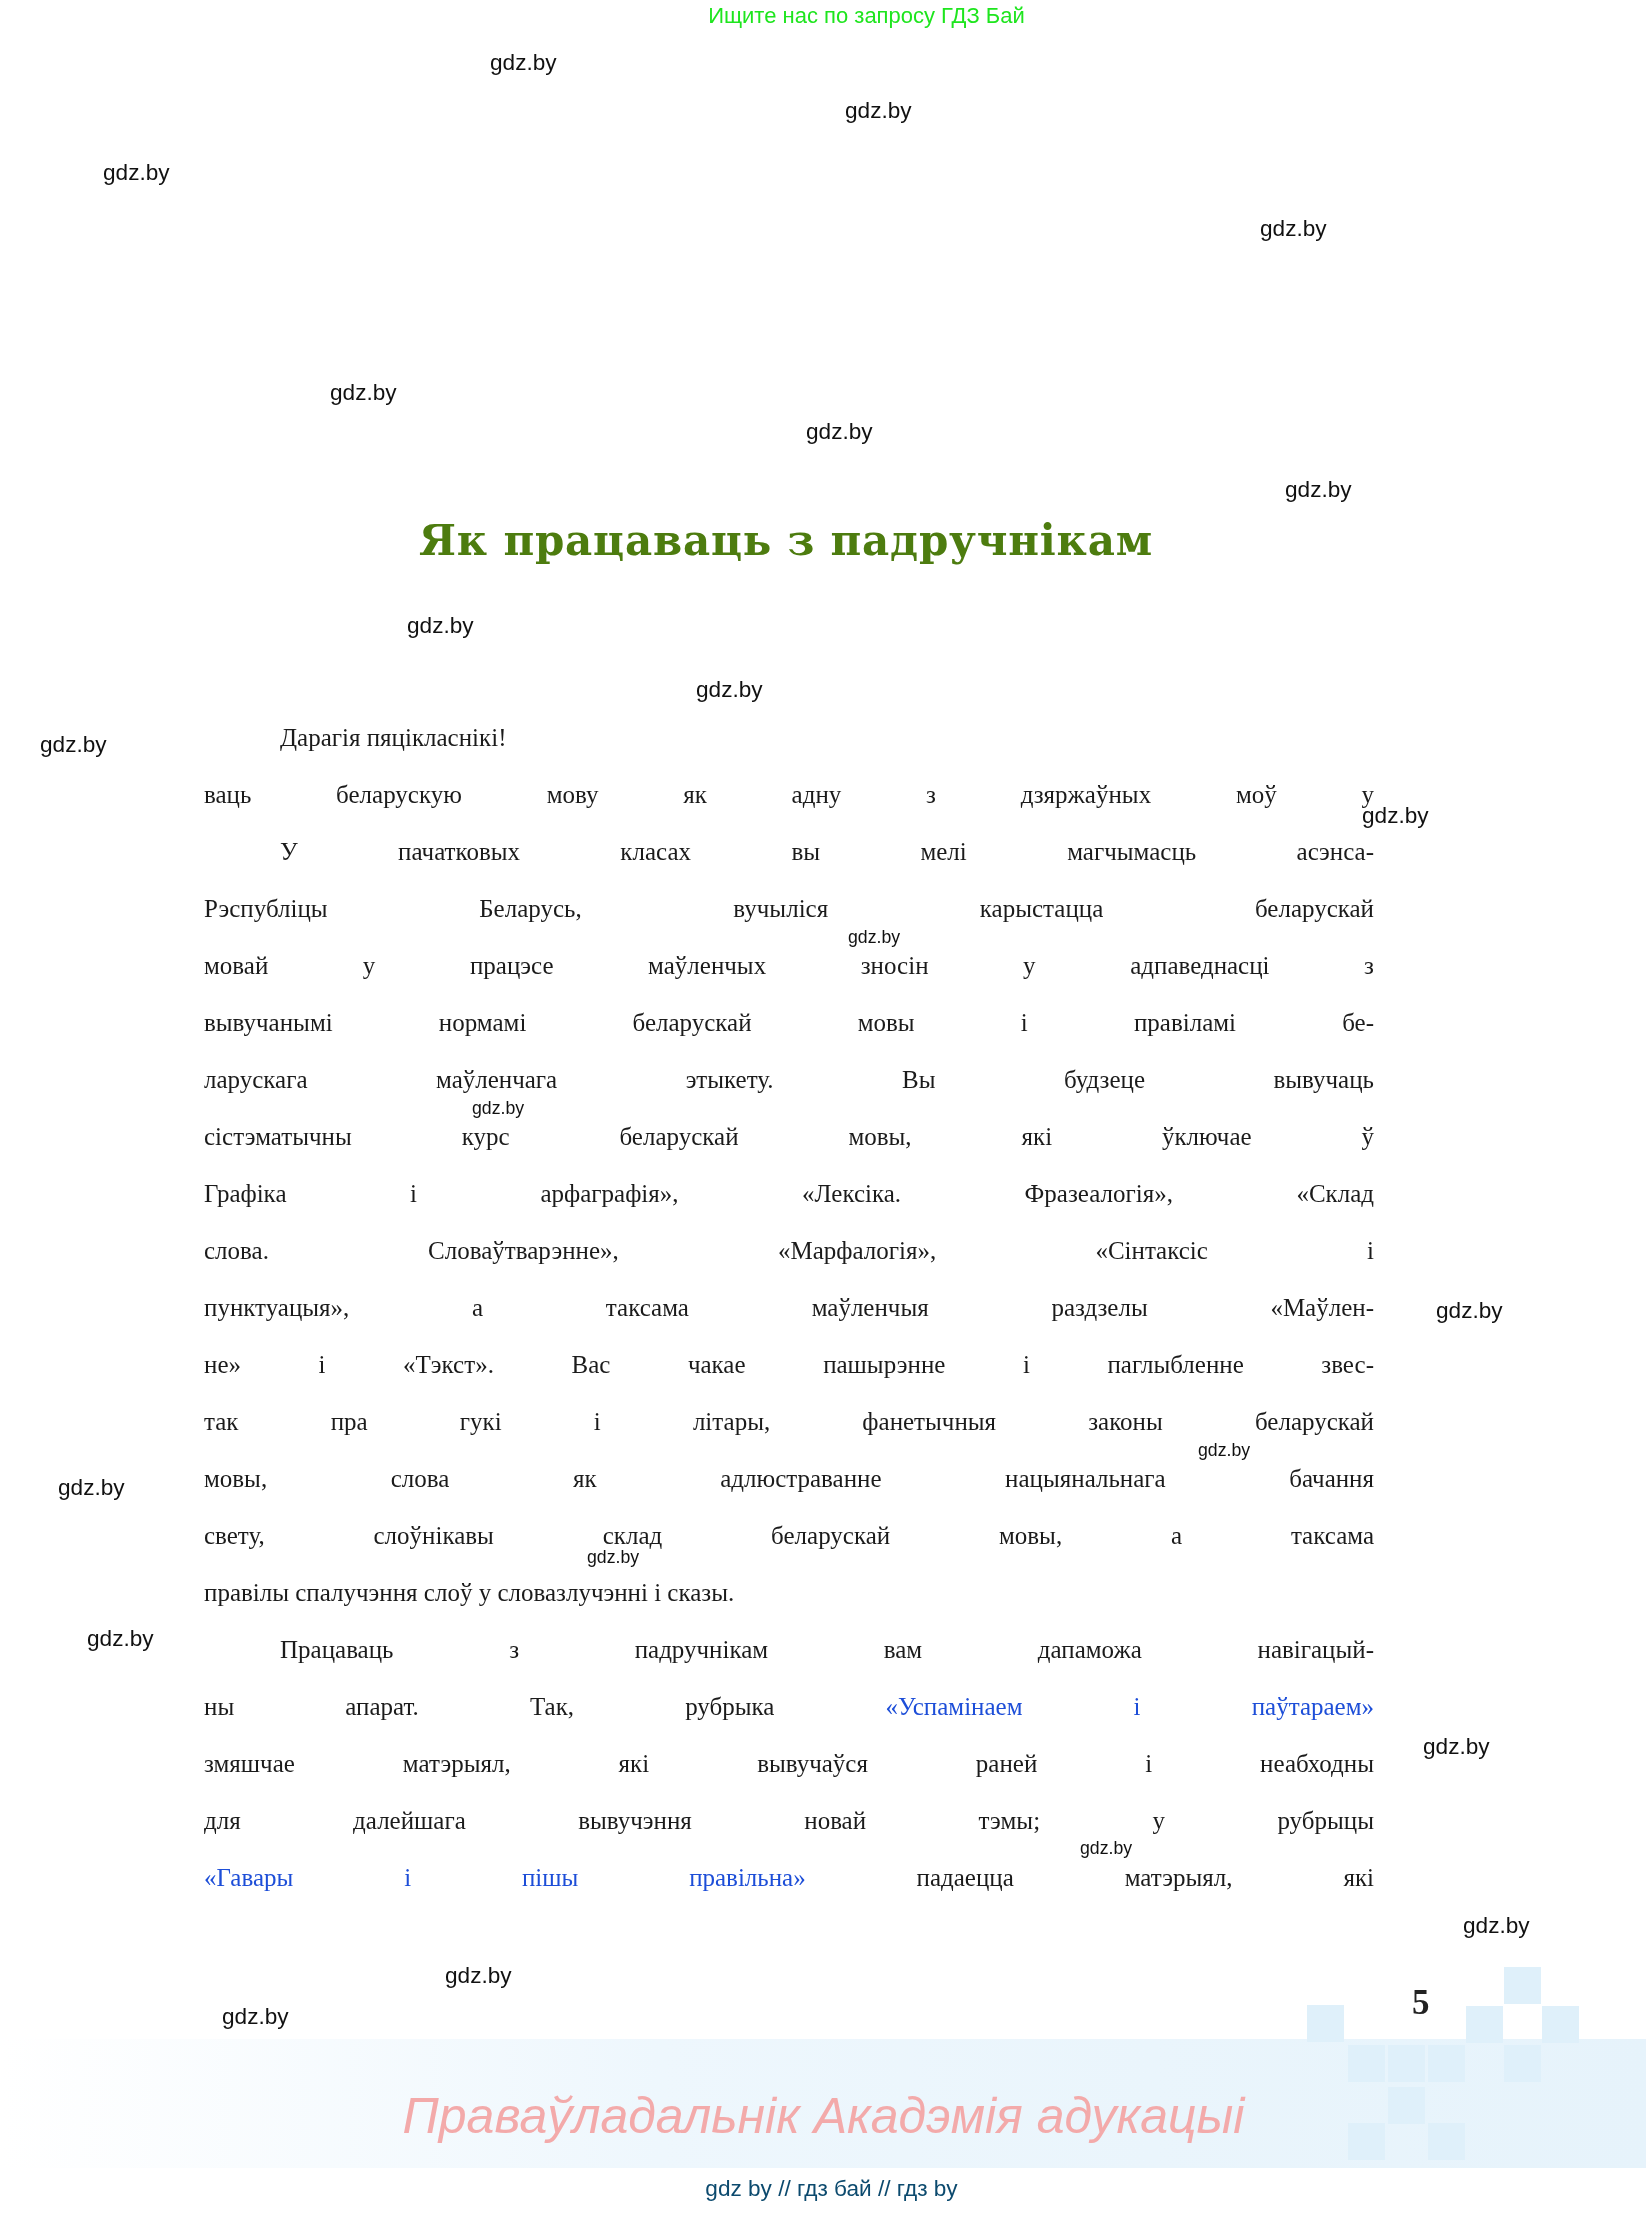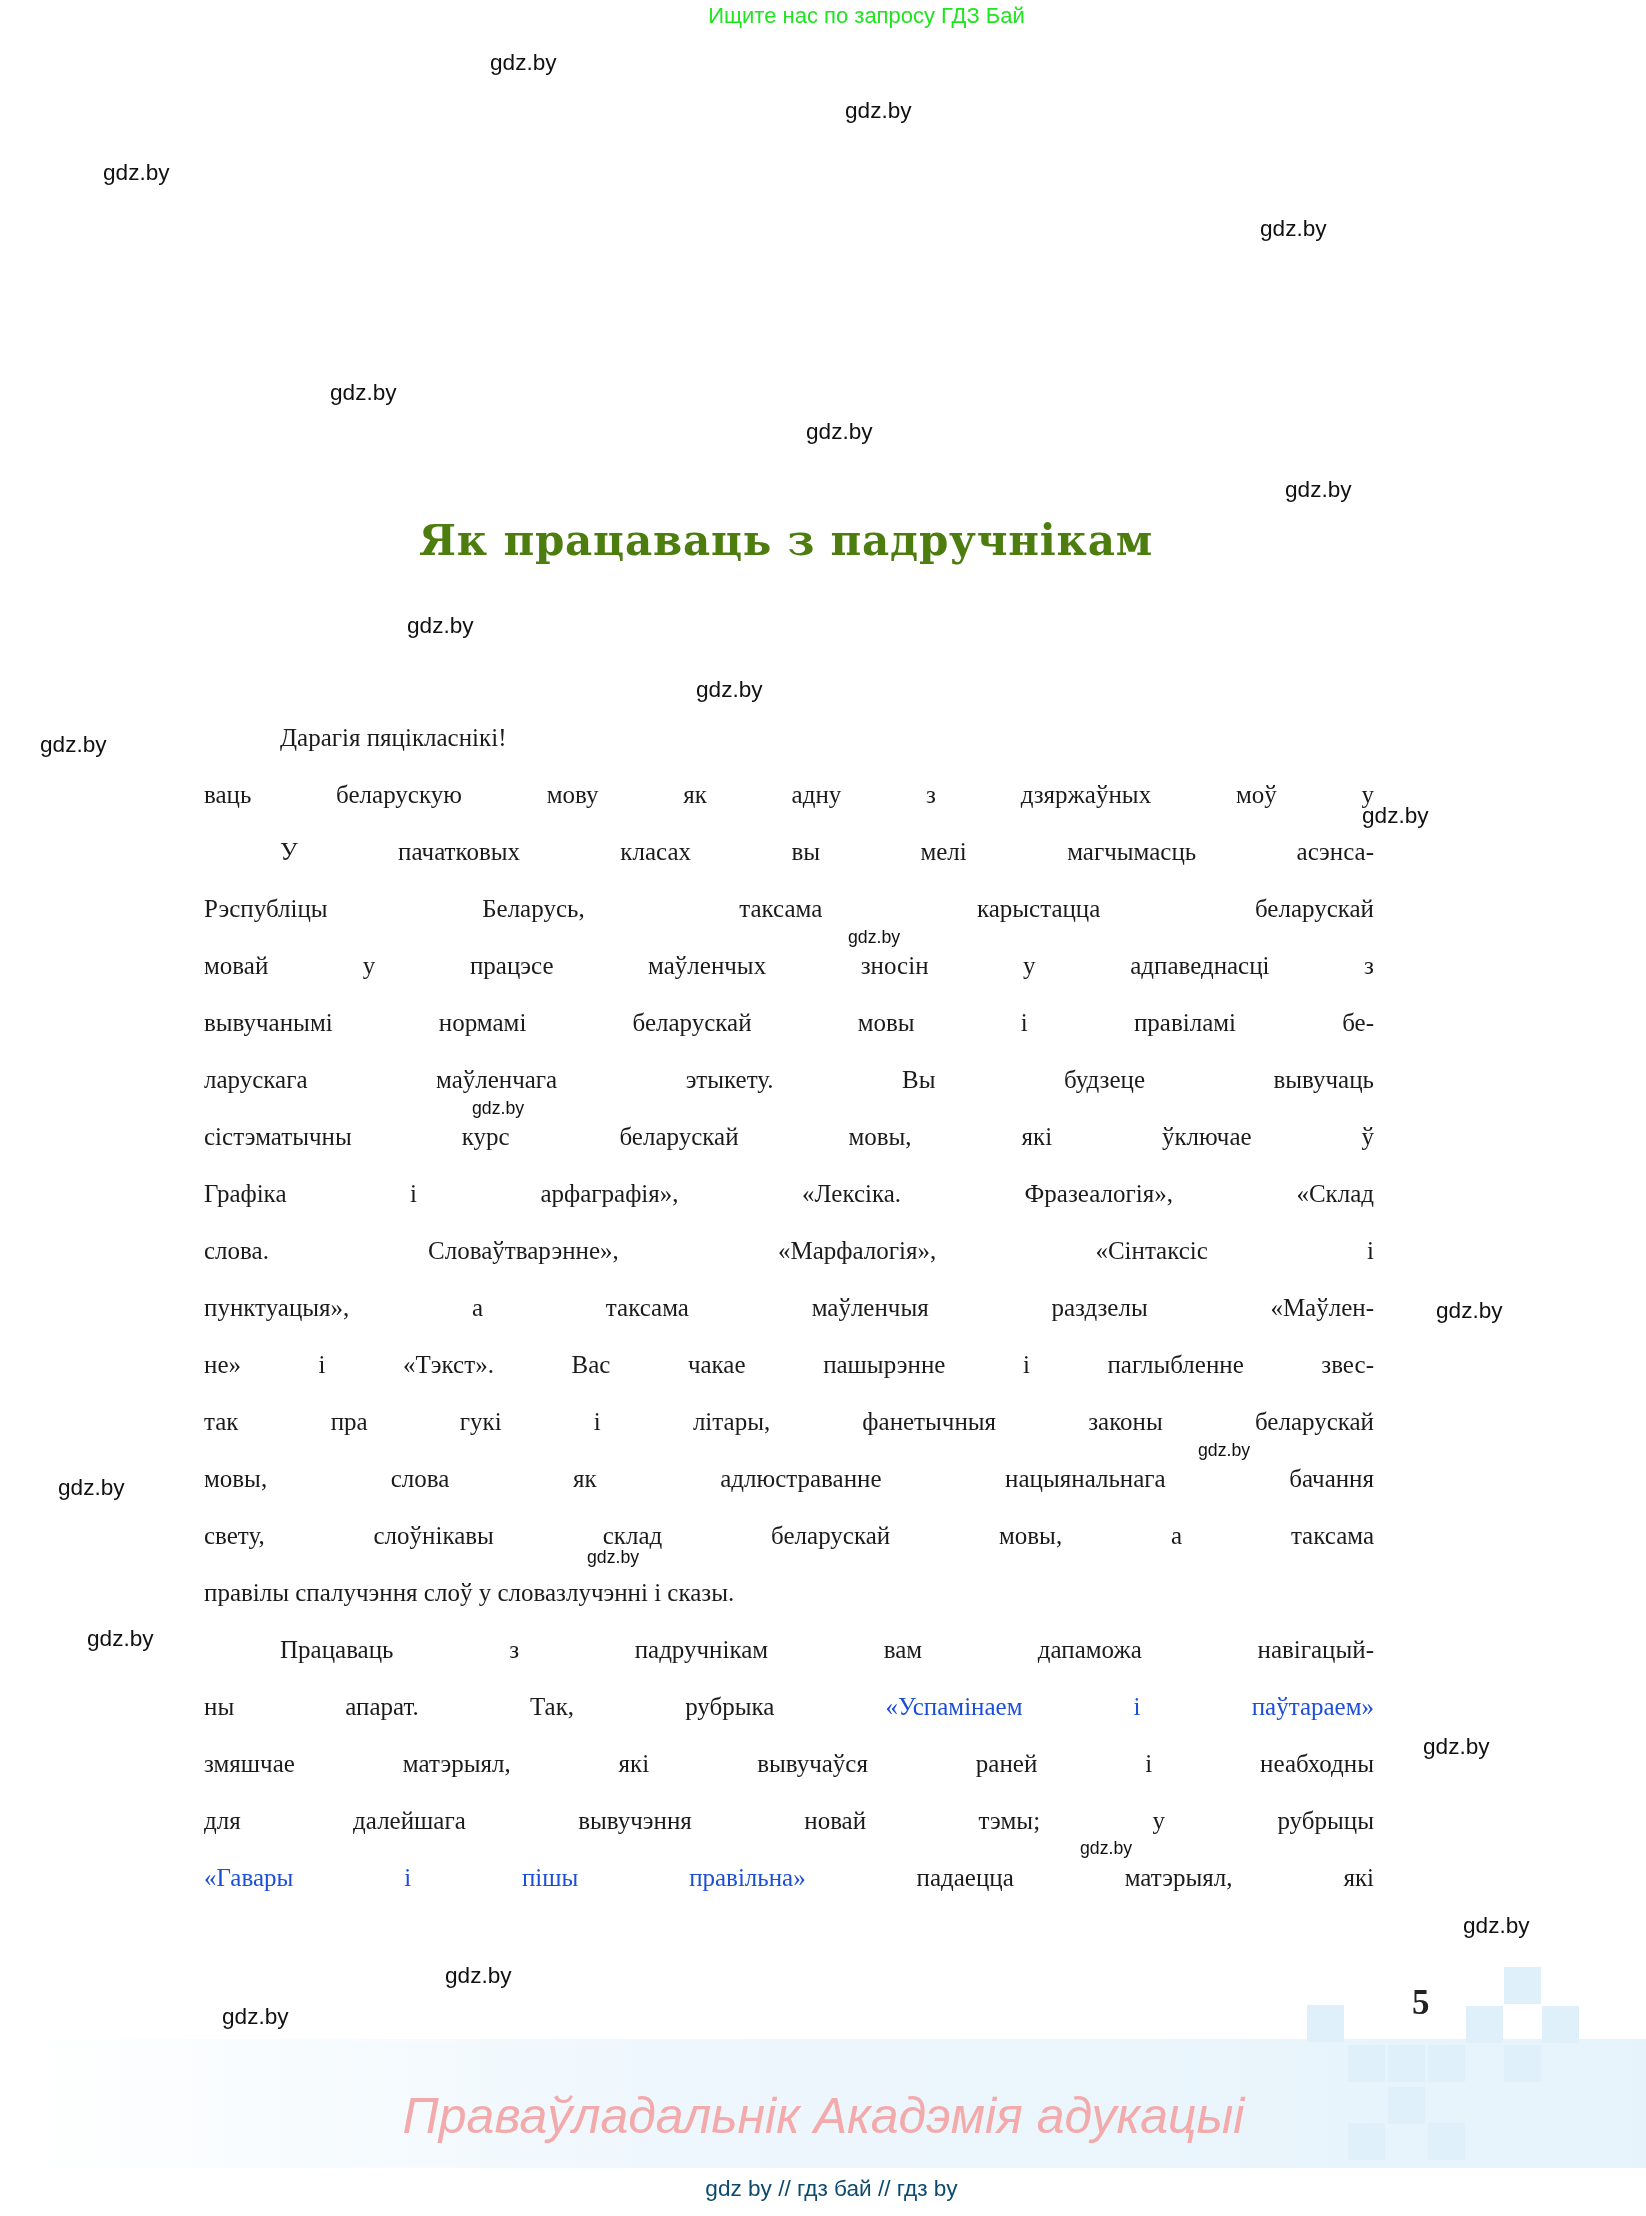--- a/index.html
+++ b/index.html
@@ -55,21 +55,21 @@
 
 <h1 class="title" style="margin:0;">Як працаваць з падручнікам</h1>
 
 <div class="text-block">
   <div class="line ind last" style="text-align:left;">
     <span>Дарагія пяцікласнікі!</span>
   </div>
   <div id="body-lines">
       <div class="line"><span class="inner"><span>ваць беларускую мову як адну з дзяржаўных моў у</span></span></div>
       <div class="line ind"><span class="inner"><span>У пачатковых класах вы мелі магчымасць асэнса-</span></span></div>
-      <div class="line"><span class="inner"><span>Рэспубліцы Беларусь, таксама карыстацца беларускай</span></span></div>
+      <div class="line"><span class="inner"><span>Рэспубліцы Беларусь, вучыліся карыстацца беларускай</span></span></div>
       <div class="line"><span class="inner"><span>мовай у працэсе маўленчых зносін у адпаведнасці з</span></span></div>
       <div class="line"><span class="inner"><span>вывучанымі нормамі беларускай мовы і правіламі бе-</span></span></div>
       <div class="line"><span class="inner"><span>ларускага маўленчага этыкету. Вы будзеце вывучаць</span></span></div>
       <div class="line"><span class="inner"><span>сістэматычны курс беларускай мовы, які ўключае ў</span></span></div>
       <div class="line"><span class="inner"><span>Графіка і арфаграфія», «Лексіка. Фразеалогія», «Склад</span></span></div>
       <div class="line"><span class="inner"><span>слова. Словаўтварэнне», «Марфалогія», «Сінтаксіс і</span></span></div>
       <div class="line"><span class="inner"><span>пунктуацыя», а таксама маўленчыя раздзелы «Маўлен-</span></span></div>
       <div class="line"><span class="inner"><span>не» і «Тэкст». Вас чакае пашырэнне і паглыбленне звес-</span></span></div>
       <div class="line"><span class="inner"><span>так пра гукі і літары, фанетычныя законы беларускай</span></span></div>
       <div class="line"><span class="inner"><span>мовы, слова як адлюстраванне нацыянальнага бачання</span></span></div>

